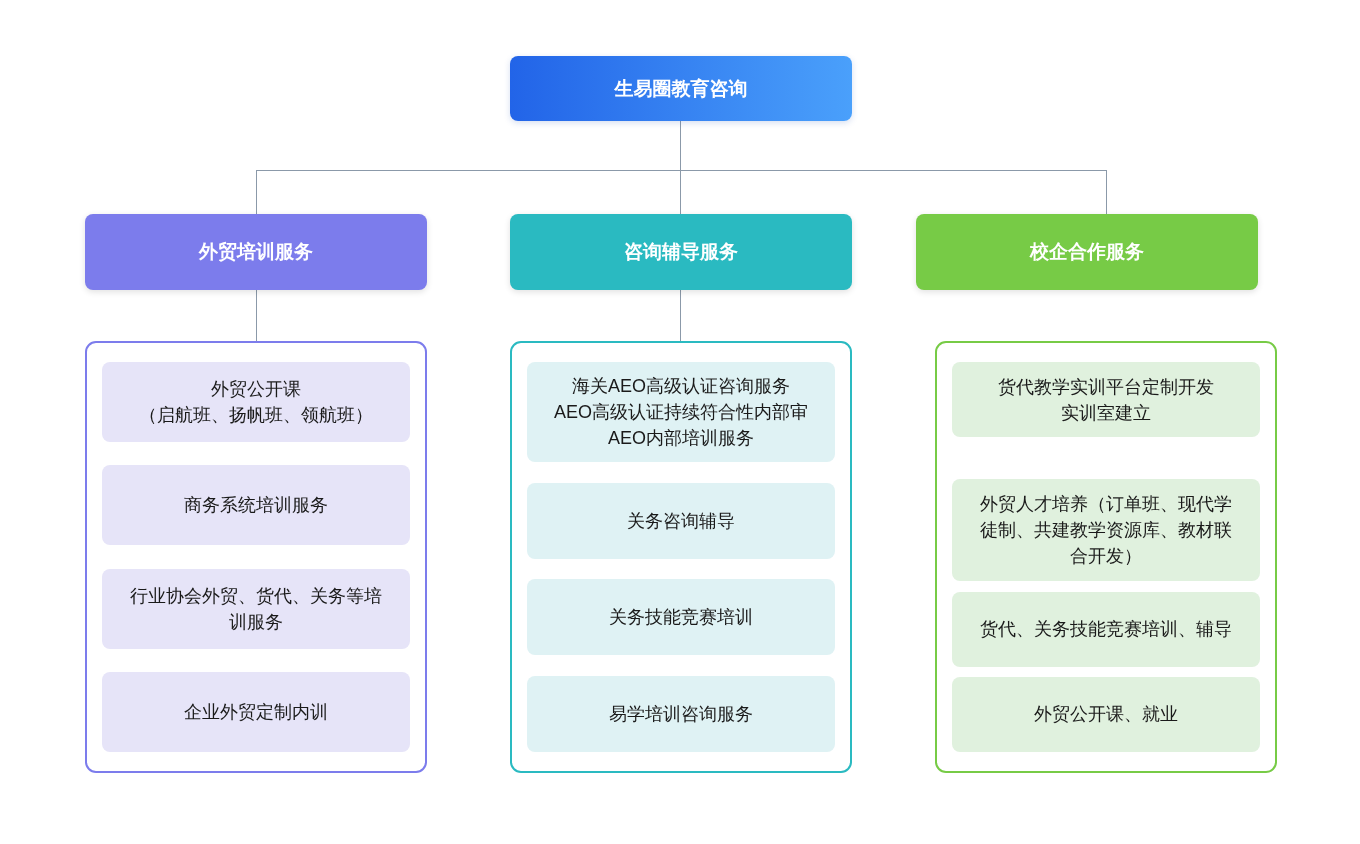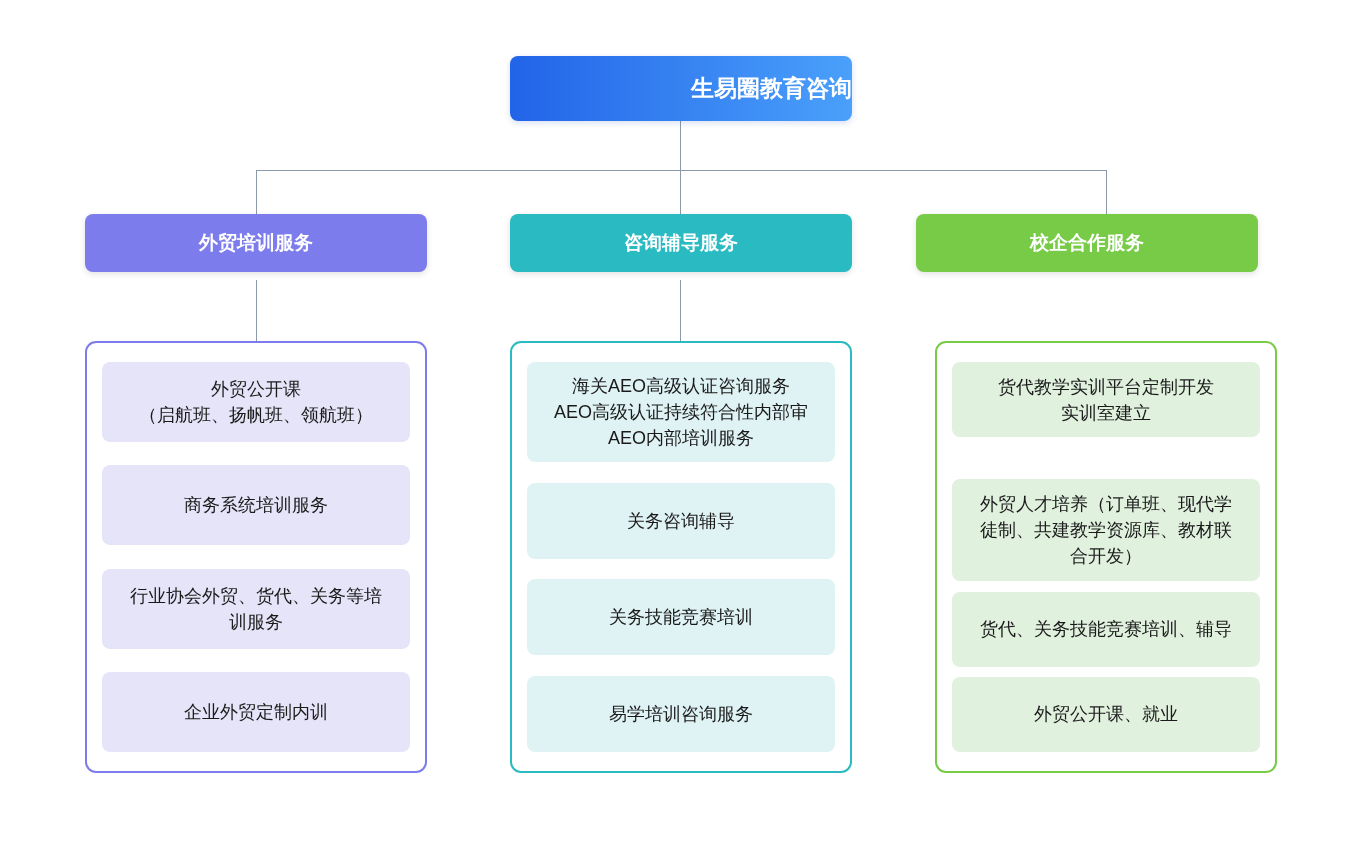--- a/index.html
+++ b/index.html
@@ -19,27 +19,27 @@
   .conn-drop-b1{left:256px;top:170px;height:45px;}
   .conn-drop-b2{left:680px;top:170px;height:45px;}
   .conn-drop-b3{left:1106px;top:170px;height:45px;}
   .conn-link-b1{left:256px;top:280px;height:61px;}
   .conn-link-b2{left:680px;top:280px;height:61px;}
   
   .node-root{
     position:absolute;left:510px;top:56px;width:342px;height:65px;
     background:linear-gradient(90deg,var(--root-start,#2264e8),var(--root-end,#4aa0fb));
     border-radius:8px;
-    display:flex;align-items:center;justify-content:flex-end;
-    color:var(--text-light,#ffffff);font-size:23px;font-weight:bold;
+    display:flex;align-items:center;justify-content:center;
+    color:var(--text-light,#ffffff);font-size:19px;font-weight:bold;
     box-shadow:0 2px 6px rgba(30,80,180,0.18);
   }
   
   .branch-header{
-    position:absolute;top:214px;width:342px;height:58px;
+    position:absolute;top:214px;width:342px;height:76px;
     border-radius:8px;
     display:flex;align-items:center;justify-content:center;
     color:var(--text-light,#ffffff);font-size:19px;font-weight:bold;
     box-shadow:0 2px 6px rgba(0,0,0,0.12);
   }
   .b1 .branch-header{left:85px;background:var(--branch1,#7c7cec);}
   .b2 .branch-header{left:510px;background:var(--branch2,#2abac1);}
   .b3 .branch-header{left:916px;background:var(--branch3,#77cb46);}
   
   .branch-box{

